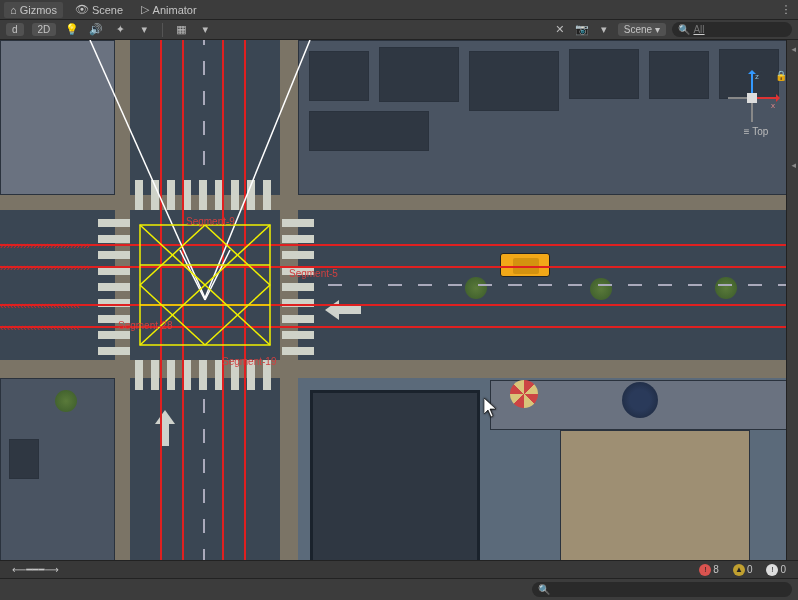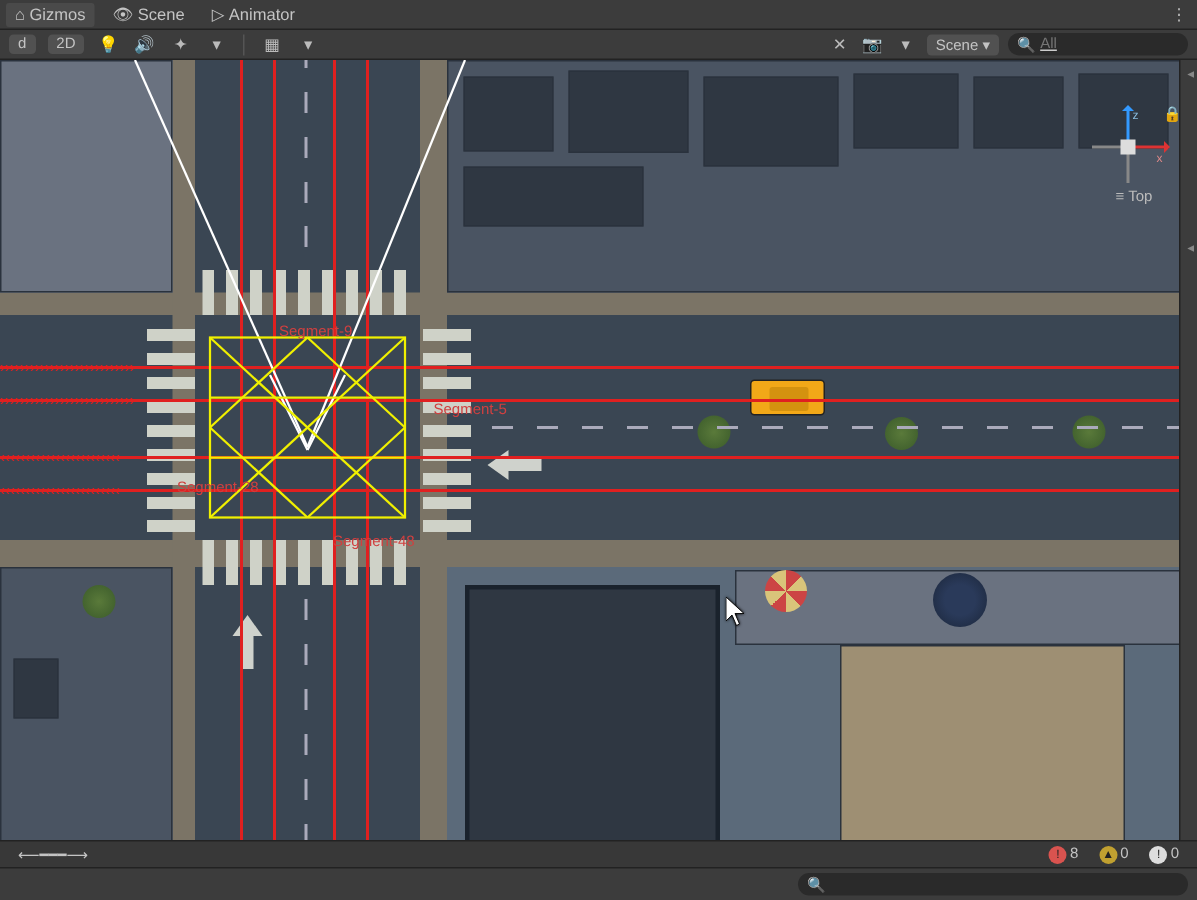--- a/index.html
+++ b/index.html
@@ -194,21 +194,21 @@
     <line class="yellowline" x1="205" y1="185" x2="270" y2="245"></line>
     <line class="yellowline" x1="140" y1="245" x2="205" y2="305"></line>
     <line class="yellowline" x1="270" y1="245" x2="205" y2="305"></line>
     <line class="yellowline" x1="140" y1="225" x2="270" y2="225"></line>
     <line class="yellowline" x1="140" y1="265" x2="270" y2="265"></line>
   </svg>
 
   <div class="seg-label" style="left:186px;top:176px;">Segment-9</div>
   <div class="seg-label" style="left:258px;top:228px;margin-left:31px;">Segment-5</div>
   <div class="seg-label" style="left:118px;top:280px;">Segment-28</div>
-  <div class="seg-label" style="left:222px;top:316px;">Segment-48</div>
+  <div class="seg-label" style="left:222px;top:316px;">Segment-19</div>
 
   <svg class="axis-gizmo" viewBox="0 0 56 56">
     <line x1="28" y1="28" x2="52" y2="28" stroke="#d33" stroke-width="2"></line>
     <polygon points="52,24 56,28 52,32" fill="#d33"></polygon>
     <line x1="28" y1="28" x2="28" y2="4" stroke="#39f" stroke-width="2"></line>
     <polygon points="24,4 28,0 32,4" fill="#39f"></polygon>
     <line x1="28" y1="28" x2="4" y2="28" stroke="#888" stroke-width="2"></line>
     <line x1="28" y1="28" x2="28" y2="52" stroke="#888" stroke-width="2"></line>
     <rect x="23" y="23" width="10" height="10" fill="#ddd"></rect>
     <text x="47" y="38" font-size="8" fill="#d88">x</text>

